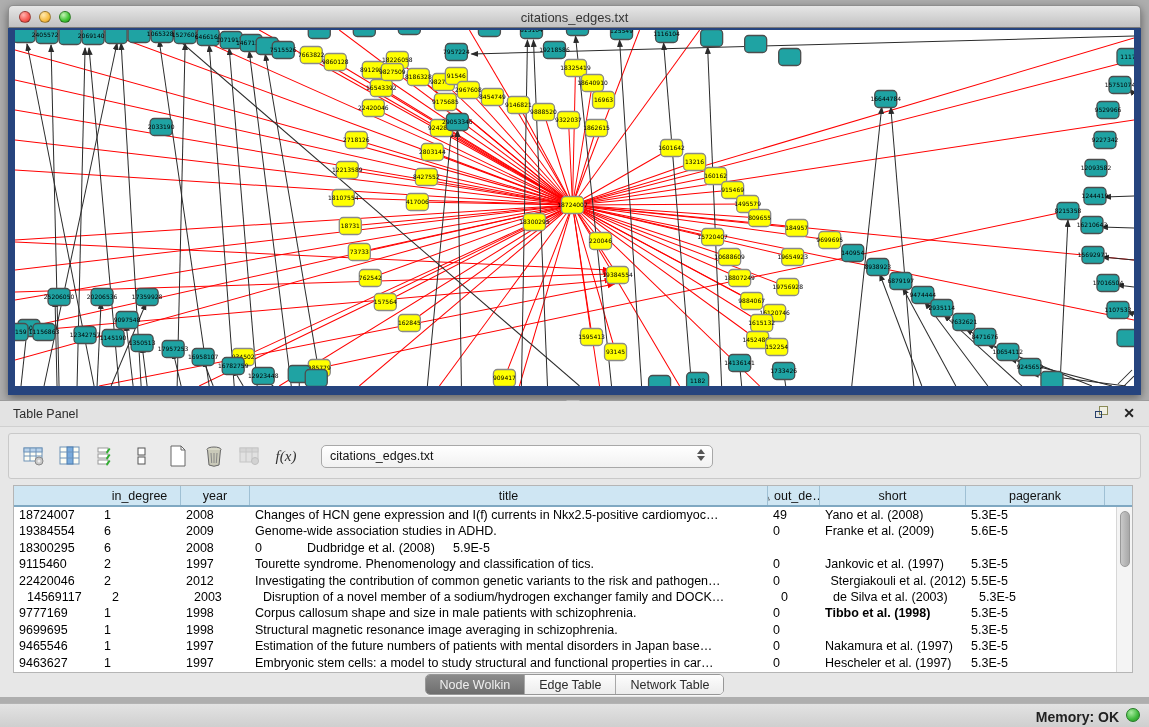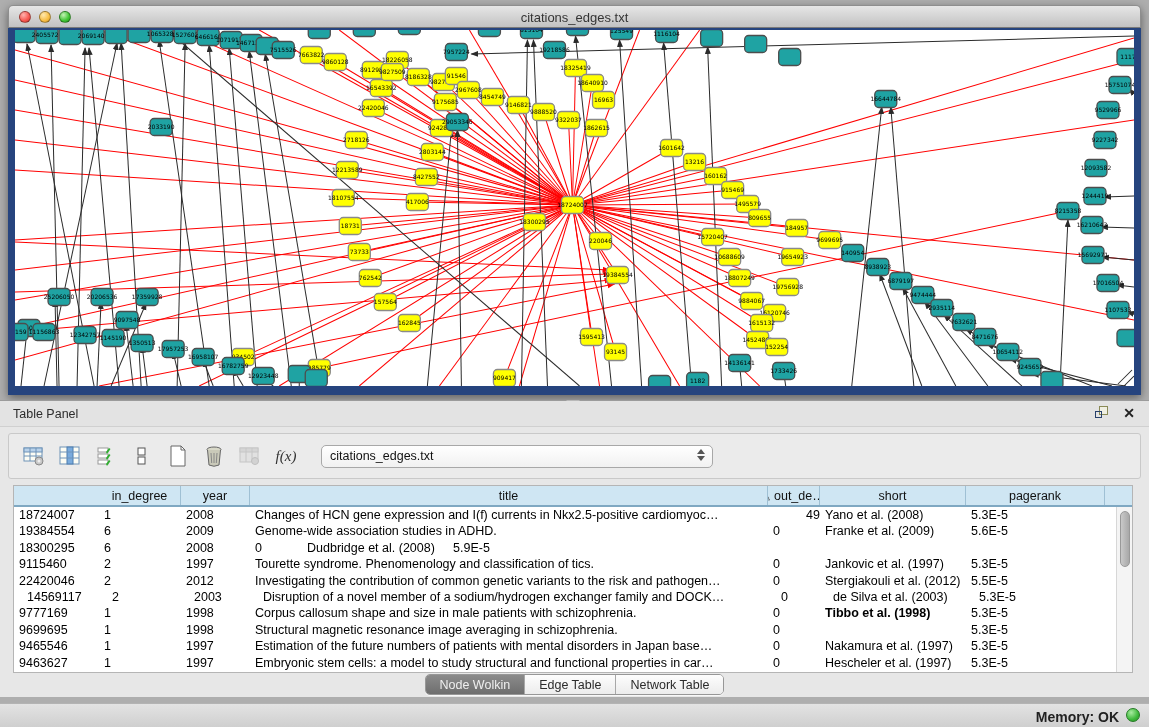--- a/index.html
+++ b/index.html
@@ -608,21 +608,21 @@
           <div class="hcell" style="width: 139px; flex: 0 0 139px;">
             <span>pagerank</span>
           </div>
         </div>
       <div class="grid-body" id="grid-body">
           <div class="grid-row">
             <div class="cell" style="width: 85px; flex: 0 0 85px;">18724007</div>
             <div class="cell" style="width: 82px; flex: 0 0 82px;">1</div>
             <div class="cell" style="width: 69px; flex: 0 0 69px;">2008</div>
             <div class="cell" style="width: 518px; flex: 0 0 518px;">Changes of HCN gene expression and I(f) currents in Nkx2.5-positive cardiomyoc…</div>
-            <div class="cell" style="width: 52px; flex: 0 0 52px; text-align: right;">49</div>
+            <div class="cell" style="width: 52px; flex: 0 0 52px;">49</div>
             <div class="cell" style="width: 146px; flex: 0 0 146px;">Yano et al. (2008)</div>
             <div class="cell" style="width: 139px; flex: 0 0 139px;">5.3E-5</div>
           </div>
           <div class="grid-row">
             <div class="cell" style="width: 85px; flex: 0 0 85px;">19384554</div>
             <div class="cell" style="width: 82px; flex: 0 0 82px;">6</div>
             <div class="cell" style="width: 69px; flex: 0 0 69px;">2009</div>
             <div class="cell" style="width: 518px; flex: 0 0 518px;">Genome-wide association studies in ADHD.</div>
             <div class="cell" style="width: 52px; flex: 0 0 52px;">0</div>
             <div class="cell" style="width: 146px; flex: 0 0 146px;">Franke et al. (2009)</div>
@@ -644,21 +644,21 @@
             <div class="cell" style="width: 52px; flex: 0 0 52px;">0</div>
             <div class="cell" style="width: 146px; flex: 0 0 146px;">Jankovic et al. (1997)</div>
             <div class="cell" style="width: 139px; flex: 0 0 139px;">5.3E-5</div>
           </div>
           <div class="grid-row">
             <div class="cell" style="width: 85px; flex: 0 0 85px;">22420046</div>
             <div class="cell" style="width: 82px; flex: 0 0 82px;">2</div>
             <div class="cell" style="width: 69px; flex: 0 0 69px;">2012</div>
             <div class="cell" style="width: 518px; flex: 0 0 518px;">Investigating the contribution of common genetic variants to the risk and pathogen…</div>
             <div class="cell" style="width: 52px; flex: 0 0 52px;">0</div>
-            <div class="cell" style="width: 146px; flex: 0 0 146px;">Stergiakouli et al. (2012)</div>
+            <div class="cell" style="width: 146px; flex: 0 0 146px; text-align: right;">Stergiakouli et al. (2012)</div>
             <div class="cell" style="width: 139px; flex: 0 0 139px;">5.5E-5</div>
           </div>
           <div class="grid-row">
             <div class="cell" style="width: 85px; flex: 0 0 85px; margin-left: 8px;">14569117</div>
             <div class="cell" style="width: 82px; flex: 0 0 82px;">2</div>
             <div class="cell" style="width: 69px; flex: 0 0 69px;">2003</div>
             <div class="cell" style="width: 518px; flex: 0 0 518px;">Disruption of a novel member of a sodium/hydrogen exchanger family and DOCK…</div>
             <div class="cell" style="width: 52px; flex: 0 0 52px;">0</div>
             <div class="cell" style="width: 146px; flex: 0 0 146px;">de Silva et al. (2003)</div>
             <div class="cell" style="width: 139px; flex: 0 0 139px;">5.3E-5</div>

